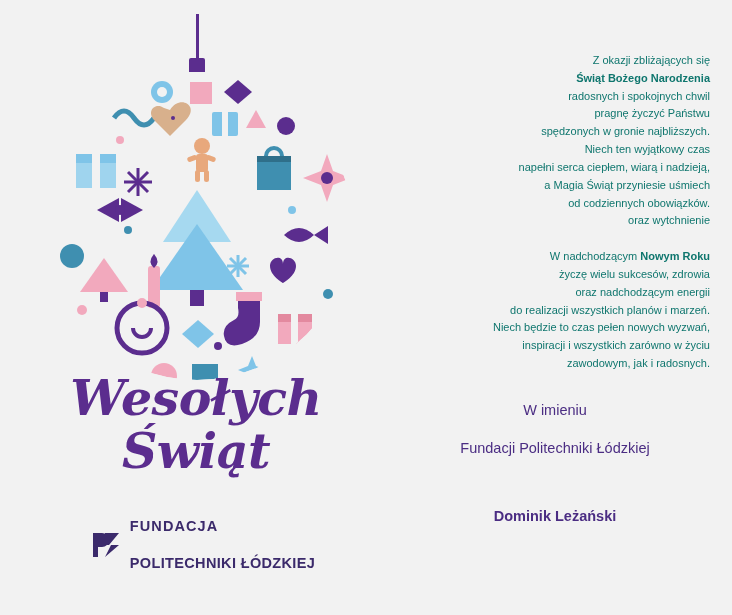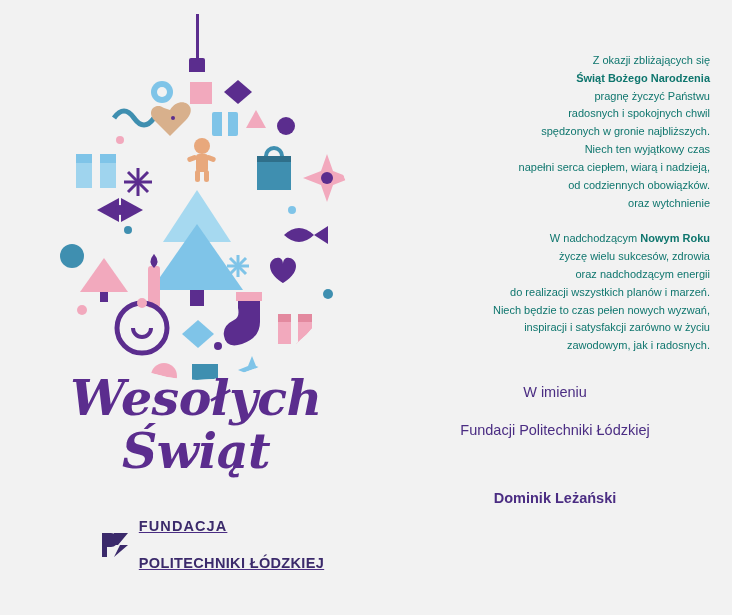--- a/index.html
+++ b/index.html
@@ -81,28 +81,27 @@
     font-weight: bold;
     color: #5b2d8e;
     font-size: 49px;
     line-height: 1.08;
     letter-spacing: -0.5px;
   }
   .greeting .line2 { display: block; }
 
   .logo-row {
     position: absolute;
-    left: 16px;
+    left: 7px;
     top: 518px;
     width: 392px;
     display: flex;
     align-items: center;
     justify-content: center;
     gap: 9px;
-    text-decoration: underline;
   }
   .logo-mark { width: 30px; height: 30px; flex: 0 0 30px; }
   .logo-text {
     display: flex;
     flex-direction: column;
     line-height: 1.12;
     color: #3b2a6b;
   }
   .logo-text .l1 {
     font-size: 14.5px;
@@ -295,36 +294,37 @@
         <span class="l1">FUNDACJA</span>
         <span class="l2">POLITECHNIKI ŁÓDZKIEJ</span>
       </span>
     </div>
   </div>
 
   <div class="right-panel">
     <div class="msg">
       <p>Z okazji zbliżających się</p>
       <p class="bold">Świąt Bożego Narodzenia</p>
+      <p>radosnych i spokojnych chwil</p>
       <p>pragnę życzyć Państwu</p>
-      <p>radosnych i spokojnych chwil</p>
       <p>spędzonych w gronie najbliższych.</p>
       <p>Niech ten wyjątkowy czas</p>
       <p>napełni serca ciepłem, wiarą i nadzieją,</p>
+      <p>a Magia Świąt przyniesie uśmiech</p>
       <p>od codziennych obowiązków.</p>
       <p>oraz wytchnienie</p>
 
       <div class="para-gap"></div>
 
       <p><span>W nadchodzącym </span><span class="bold">Nowym Roku</span></p>
       <p>życzę wielu sukcesów, zdrowia</p>
       <p>oraz nadchodzącym energii</p>
       <p>do realizacji wszystkich planów i marzeń.</p>
       <p>Niech będzie to czas pełen nowych wyzwań,</p>
-      <p>inspiracji i satysfakcji zarówno w życiu</p>
+      <p>inspiracji i wszystkich zarówno w życiu</p>
       <p>zawodowym, jak i radosnych.</p>
     </div>
 
     <div class="sign-block">
       <p>W imieniu</p>
       <p>Fundacji Politechniki Łódzkiej</p>
       <div class="sign-gap"></div>
       <p class="sign-name">Dominik Leżański</p>
 
     </div>

